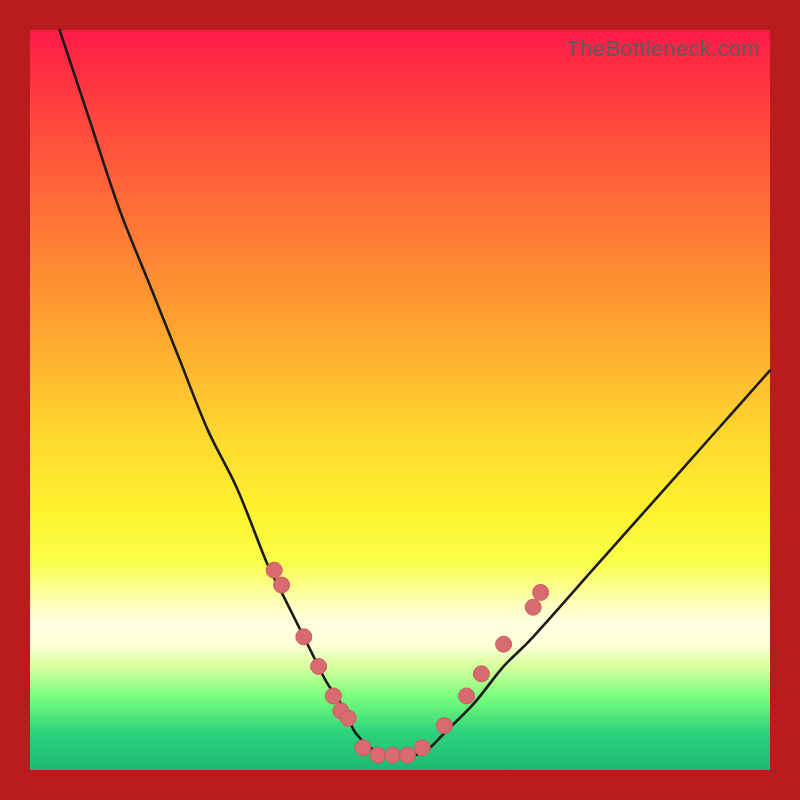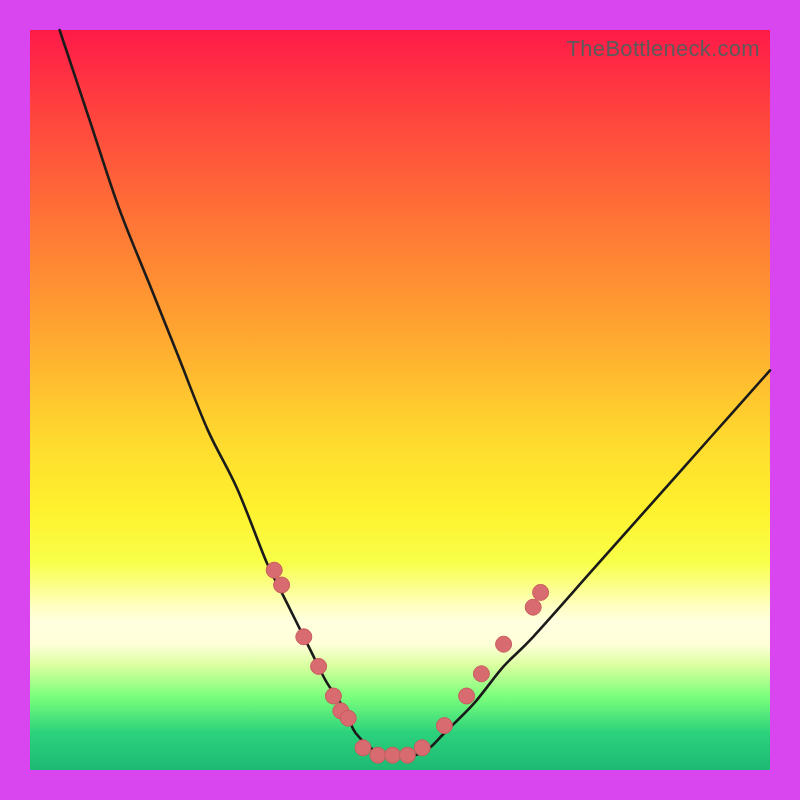--- a/index.html
+++ b/index.html
@@ -8,21 +8,21 @@
     width: 800px;
     height: 800px;
     overflow: hidden;
     background: #000;
     font-family: Arial, Helvetica, sans-serif;
   }
   .frame {
     position: relative;
     width: 800px;
     height: 800px;
-    background: #d946ef;
+    background: #b91c1c;
   }
   .plot-area {
     position: absolute;
     left: 30px;
     top: 30px;
     width: 740px;
     height: 740px;
     background: linear-gradient(to bottom,
       #ff1a48 0%,
       #ff3f3f 10%,

